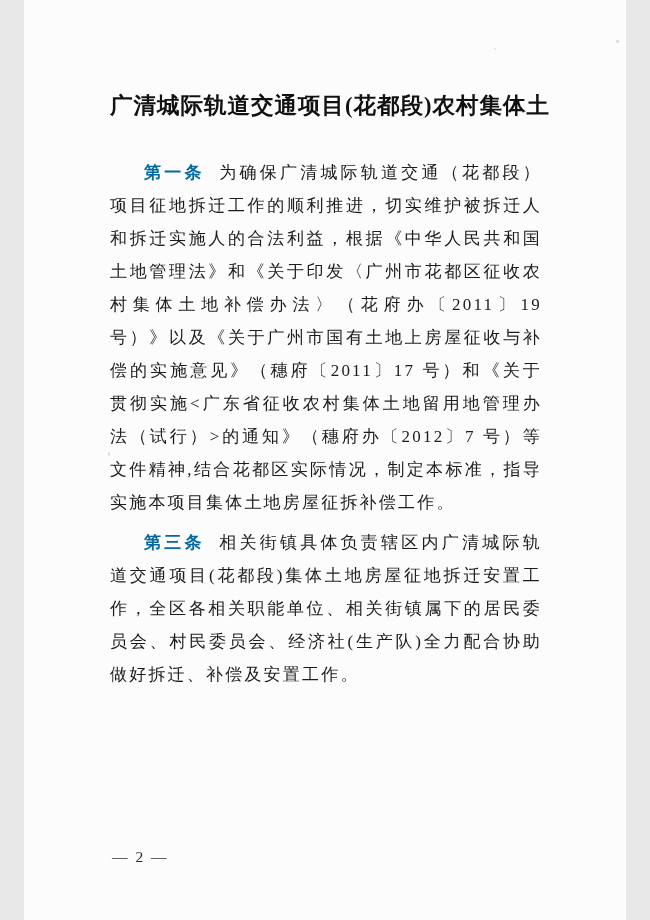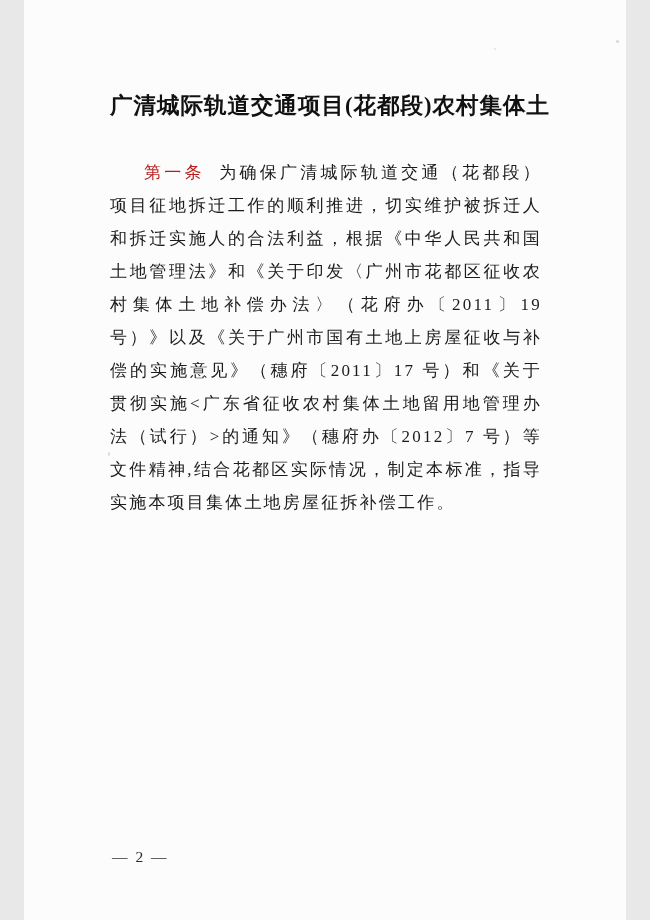--- a/index.html
+++ b/index.html
@@ -42,23 +42,23 @@
     margin: 0;
     padding: 0 0 7px 0;
     font-size: 17px;
     line-height: 33px;
     letter-spacing: 2.2px;
     text-align: justify;
     text-justify: inter-ideograph;
     text-indent: 2em;
   }
   .article .article-label {
-    font-weight: normal;
+    font-weight: bold;
     margin-right: 0.85em;
-    color: #b91c1c;
+    color: #0369a1;
   }
   .page-number {
     position: absolute;
     left: 88px;
     top: 848px;
     font-size: 15.5px;
     letter-spacing: 2px;
     color: #2a2a2a;
   }
   .speck {
@@ -85,20 +85,23 @@
       <span class="title-line">广清城际轨道交通项目(花都段)农村集体土</span>
     </h1>
 
     <div class="body-text">
 
       <p class="article">
         <span class="article-label">第一条</span><span>为确保广清城际轨道交通（花都段）项目征地拆迁工作的顺利推进，切实维护被拆迁人和拆迁实施人的合法利益，根据《中华人民共和国土地管理法》和《关于印发〈广州市花都区征收农村集体土地补偿办法〉（花府办〔2011〕19 号）》以及《关于广州市国有土地上房屋征收与补偿的实施意见》（穗府〔2011〕17 号）和《关于贯彻实施&lt;广东省征收农村集体土地留用地管理办法（试行）&gt;的通知》（穗府办〔2012〕7 号）等文件精神,结合花都区实际情况，制定本标准，指导实施本项目集体土地房屋征拆补偿工作。</span>
       </p>
 
 
+      <p class="article">
+        <span class="article-label">第三条</span><span>相关街镇具体负责辖区内广清城际轨道交通项目(花都段)集体土地房屋征地拆迁安置工作，全区各相关职能单位、相关街镇属下的居民委员会、村民委员会、经济社(生产队)全力配合协助做好拆迁、补偿及安置工作。</span>
+      </p>
 
 
     </div>
   </div>
 
   <div class="page-number">— 2 —</div>
 
 </div>
 
 </body></html>

